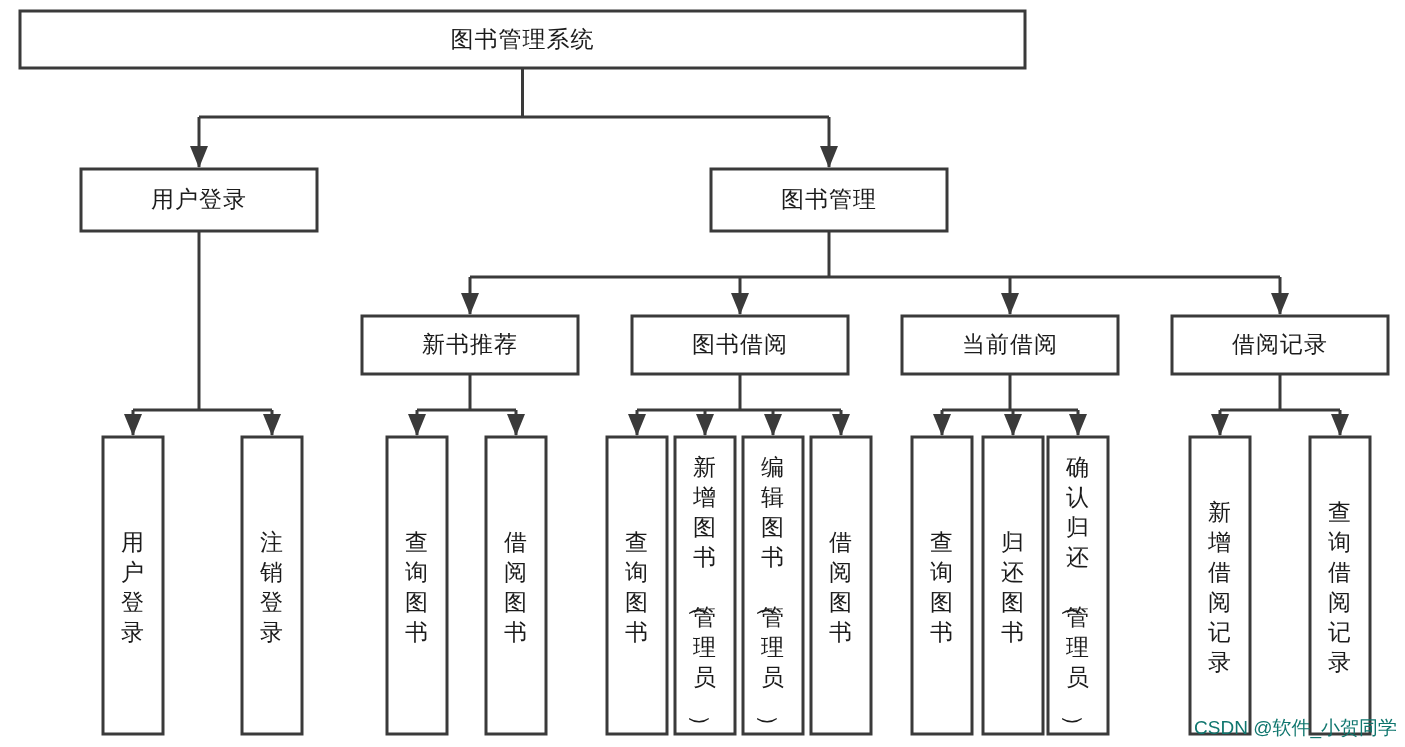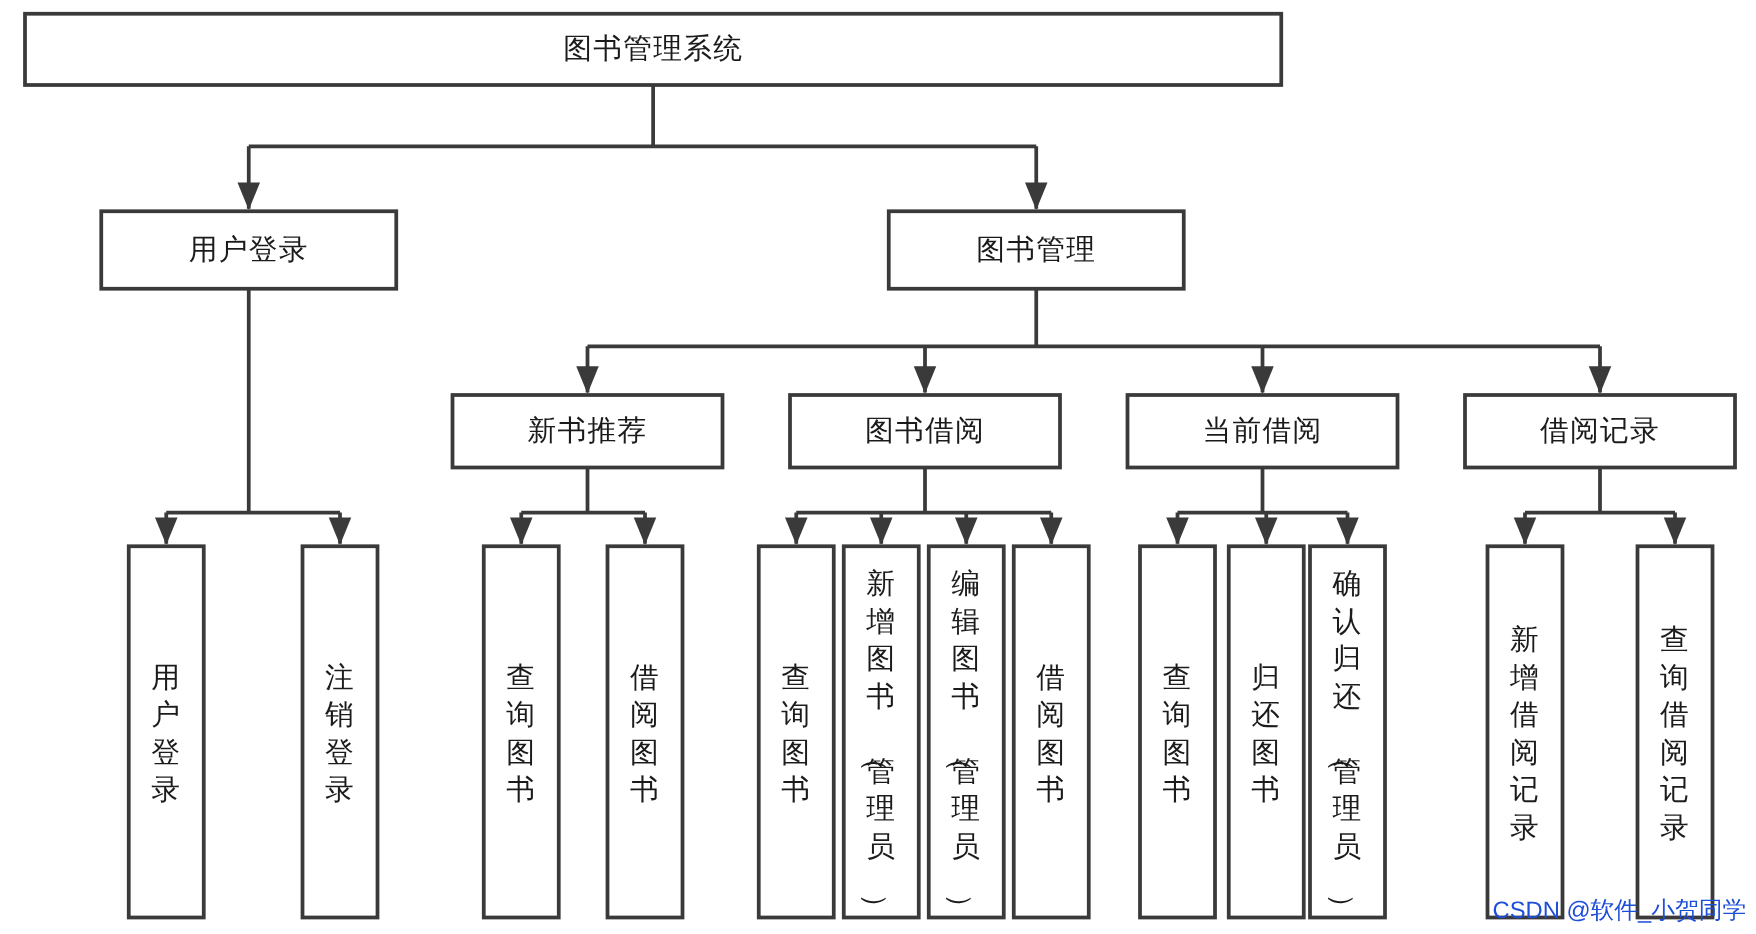--- a/index.html
+++ b/index.html
@@ -56,21 +56,21 @@
   .arrow-head {
     fill: #3a3a3a;
     stroke: none;
   }
   .watermark-text {
     position: absolute;
     right: 8px;
     bottom: 6px;
     font-family: "Liberation Sans", "DejaVu Sans", sans-serif;
     font-size: 19px;
-    color: #1d4ed8;
+    color: #0f766e;
     white-space: nowrap;
     user-select: none;
   }
 </style>
 </head>
 <body>
 
 <div id="diagram-root">
   <svg class="diagram-canvas" id="diagram-canvas" viewBox="0 0 1405 747" xmlns="http://www.w3.org/2000/svg">
       <line x1="522.5" y1="68" x2="522.5" y2="117" class="connector"></line>

